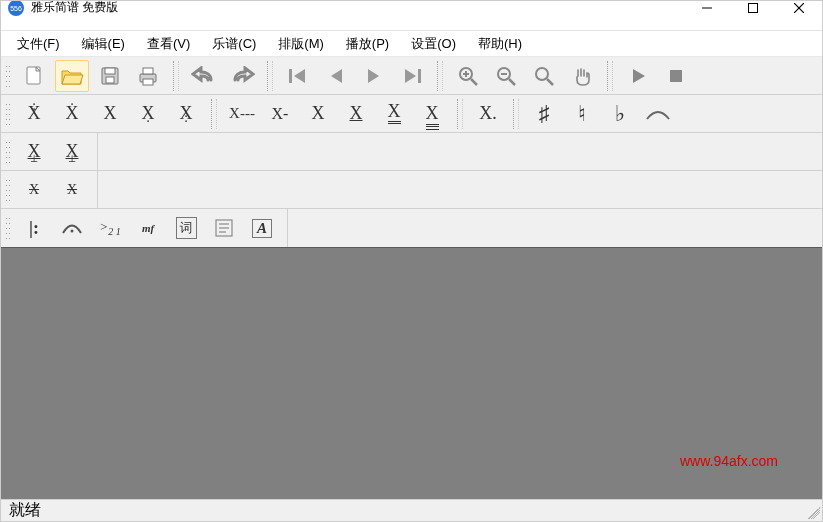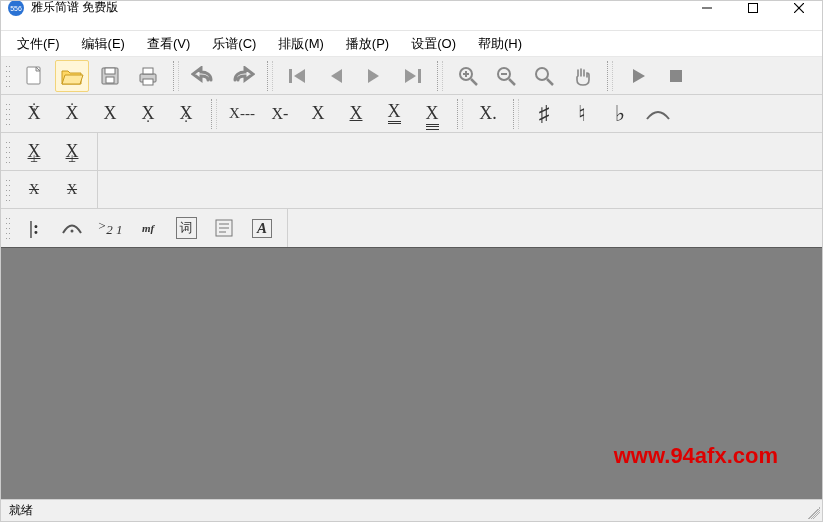--- a/index.html
+++ b/index.html
@@ -125,37 +125,37 @@
 
 .canvas-area {
   flex: 1;
   background: #808080;
   border-top: 1px solid #5a5a5a;
   position: relative;
   overflow: hidden;
 }
 .watermark1 {
   position: absolute; right: 44px; bottom: 30px;
-  color: #d00; font-weight: 700; font-size: 22px;
+  color: #d00; font-weight: 400; font-size: 14px;
   font-family: Arial, sans-serif;
 }
 .watermark2 {
   position: absolute; right: 48px; bottom: 6px;
   color: #d00; font-weight: 700; font-size: 18px;
 }
 
 
 .statusbar {
   height: 22px;
   background: #f0f0f0;
   border-top: 1px solid #d0d0d0;
   display: flex;
   align-items: center;
   padding: 0 8px;
-  font-size: 12px;
+  font-size: 16px;
   color: #000;
   position: relative;
 }
 .statusbar::after {
   content: "";
   position: absolute; right: 2px; bottom: 2px;
   width: 12px; height: 12px;
   background: linear-gradient(135deg, transparent 50%, #b0b0b0 50%, #b0b0b0 55%, transparent 55%, transparent 60%, #b0b0b0 60%, #b0b0b0 65%, transparent 65%, transparent 70%, #b0b0b0 70%, #b0b0b0 75%, transparent 75%);
 }
 
@@ -423,21 +423,21 @@
     <div class="note">
           <span style="font-size:18px;font-weight:bold">|:</span>
         </div>
     <div class="note">
           <svg width="22" height="16">
             <path d="M2 13 Q11 -2 20 13" fill="none" stroke="#555" stroke-width="2"></path>
             <circle cx="11" cy="11" r="1.5" fill="#555"></circle>
           </svg>
         </div>
     <div class="note">
-          <span class="italicSerif" style="font-size:13px">&gt;<sub style="font-size:13px">2 1</sub></span>
+          <span class="italicSerif" style="font-size:13px">&gt;<sub style="font-size:10px">2 1</sub></span>
         </div>
     <div class="note">
           <span class="italicSerif" style="font-size:11px;font-weight:bold">mf</span>
         </div>
     <div class="note">
           <span style="border:1px solid #777;padding:1px 3px;font-size:13px">词</span>
         </div>
     <div class="note">
           <svg width="20" height="20">
             <rect x="2" y="2" width="16" height="16" fill="none" stroke="#777"></rect>

